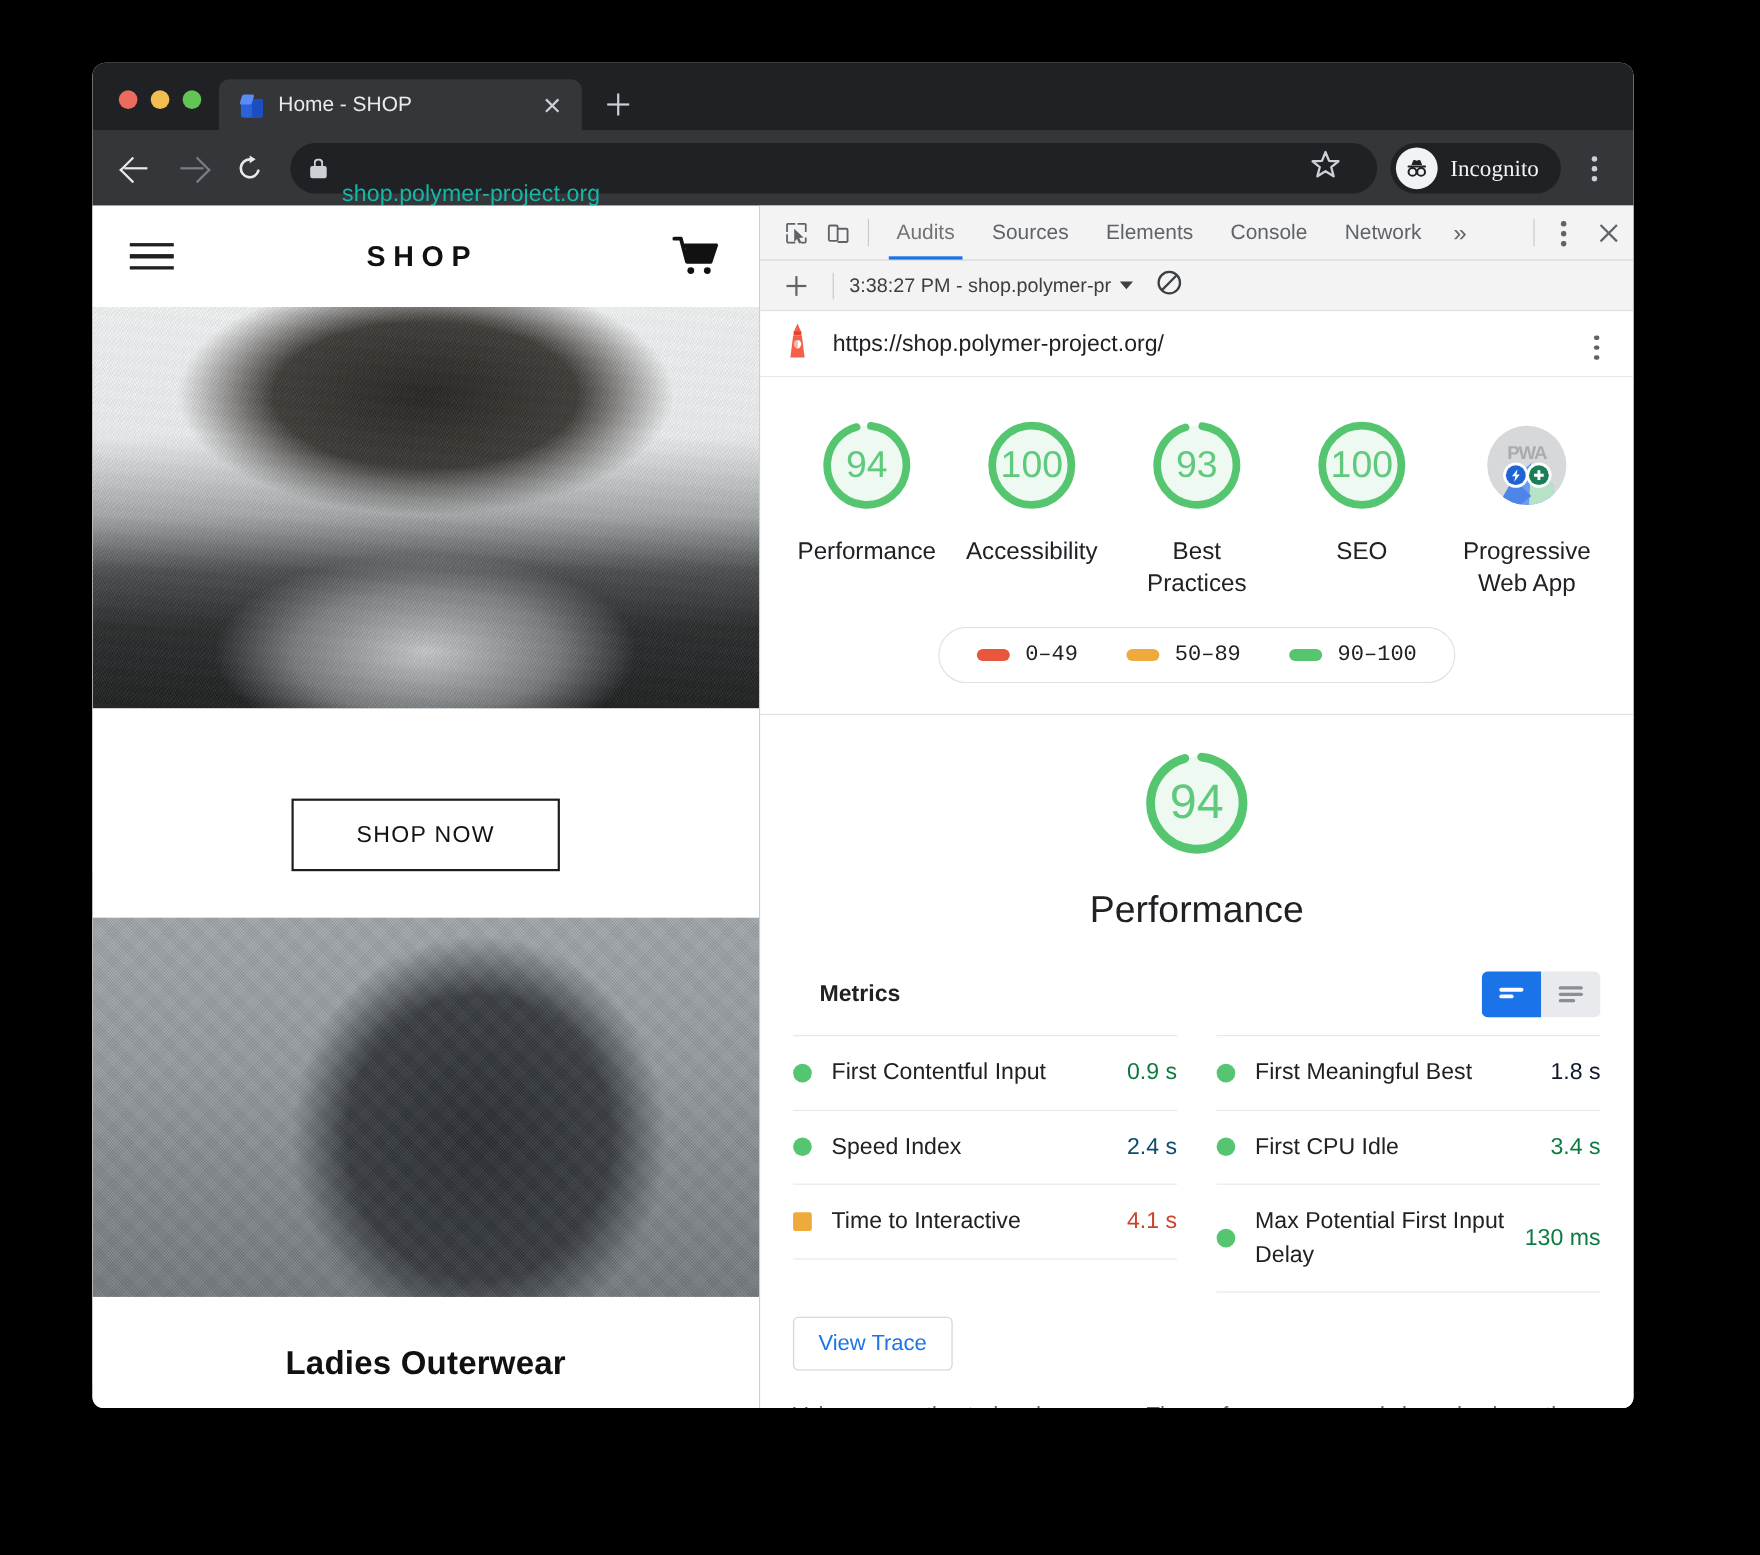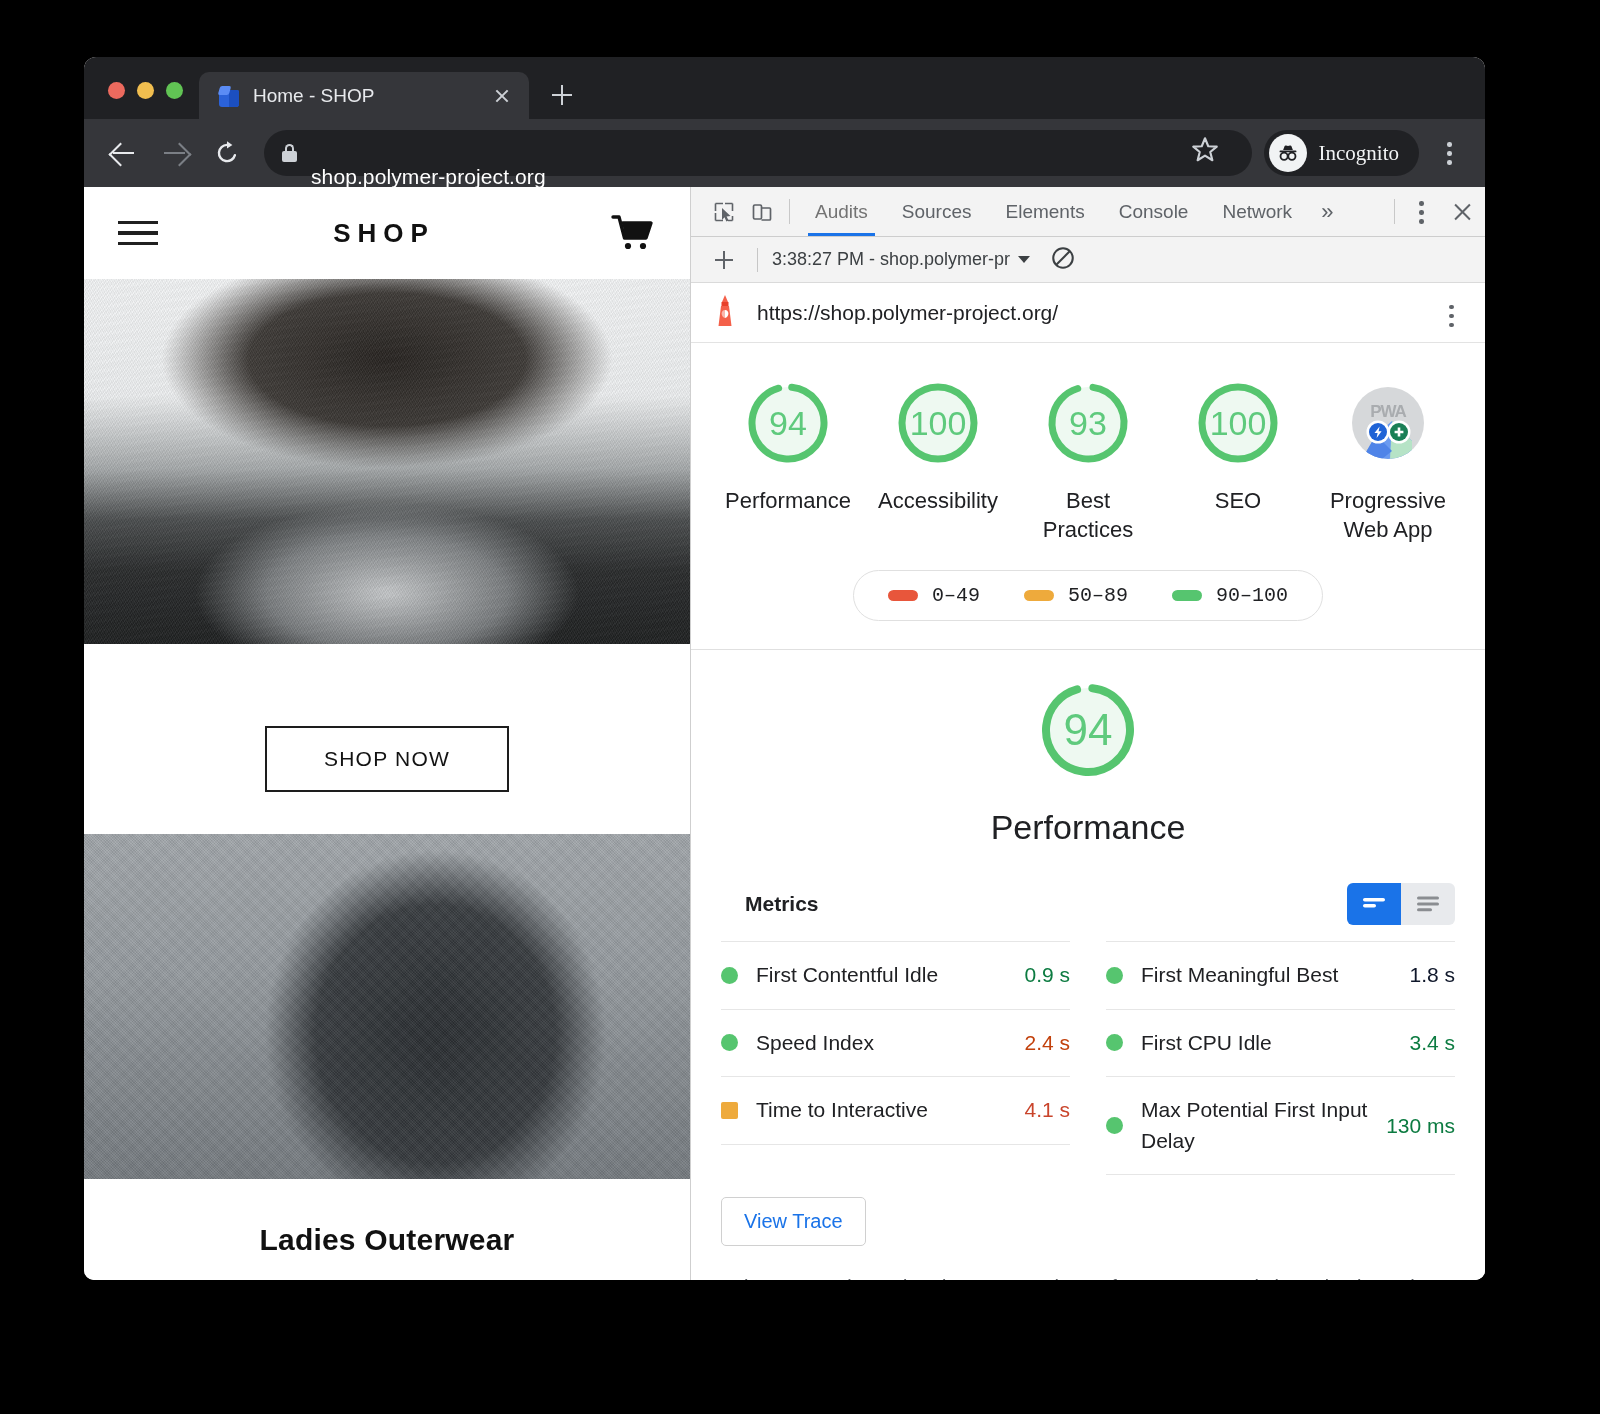--- a/index.html
+++ b/index.html
@@ -104,21 +104,21 @@
   }
   .lock { width:15px; height:19px; position:relative; flex:none; }
   .lock .shackle{
     position:absolute; left:3px; top:0; width:9px; height:9px;
     border:2px solid #cdd1d6; border-bottom:none; border-radius:5px 5px 0 0;
   }
   .lock .body{
     position:absolute; left:0; top:7px; width:15px; height:11px;
     background:#cdd1d6; border-radius:2px;
   }
-  .url { color:#ffffff; font-size:21px; letter-spacing:.1px;margin-top:47px; }
+  .url { color:#14b8a6; font-size:21px; letter-spacing:.1px;margin-top:47px; }
   .star { width:44px; height:44px; position:relative; flex:none; margin-left:4px;}
   .incognito {
     height:46px; background:#202124; border-radius:24px;
     display:flex; align-items:center; gap:12px; padding:0 20px 0 5px;
     flex:none; margin-left:6px;font-family:Liberation Serif, serif;
   }
   .inc-av {
     width:38px; height:38px; border-radius:50%; background:#f1f3f4;
     display:flex; align-items:center; justify-content:center; flex:none;
   }
@@ -601,27 +601,27 @@
                 <rect x="2" y="13.2" width="15" height="3" rx="1.5" fill="#8a8d91"></rect>
               </svg>
             </span>
           </span>
         </div>
 
         <div class="metrics-grid">
           <div class="mcol">
             <div class="mrow">
               <span class="mdot" style="background:#56c56f"></span>
-              <span class="mname">First Contentful Idle</span>
+              <span class="mname">First Contentful Input</span>
               <span class="mval" style="color:#0c7b41">0.9 s</span>
             </div>
             <div class="mrow">
               <span class="mdot" style="background:#56c56f"></span>
               <span class="mname">Speed Index</span>
-              <span class="mval" style="color:#c2410c">2.4 s</span>
+              <span class="mval" style="color:#0c4a6e">2.4 s</span>
             </div>
             <div class="mrow" style="border-bottom:1px solid #e6e6e6">
               <span class="msq" style="background:#eeaa3c"></span>
               <span class="mname">Time to Interactive</span>
               <span class="mval" style="color:#c9442b">4.1 s</span>
             </div>
           </div>
           <div class="mcol">
             <div class="mrow">
               <span class="mdot" style="background:#56c56f"></span>

